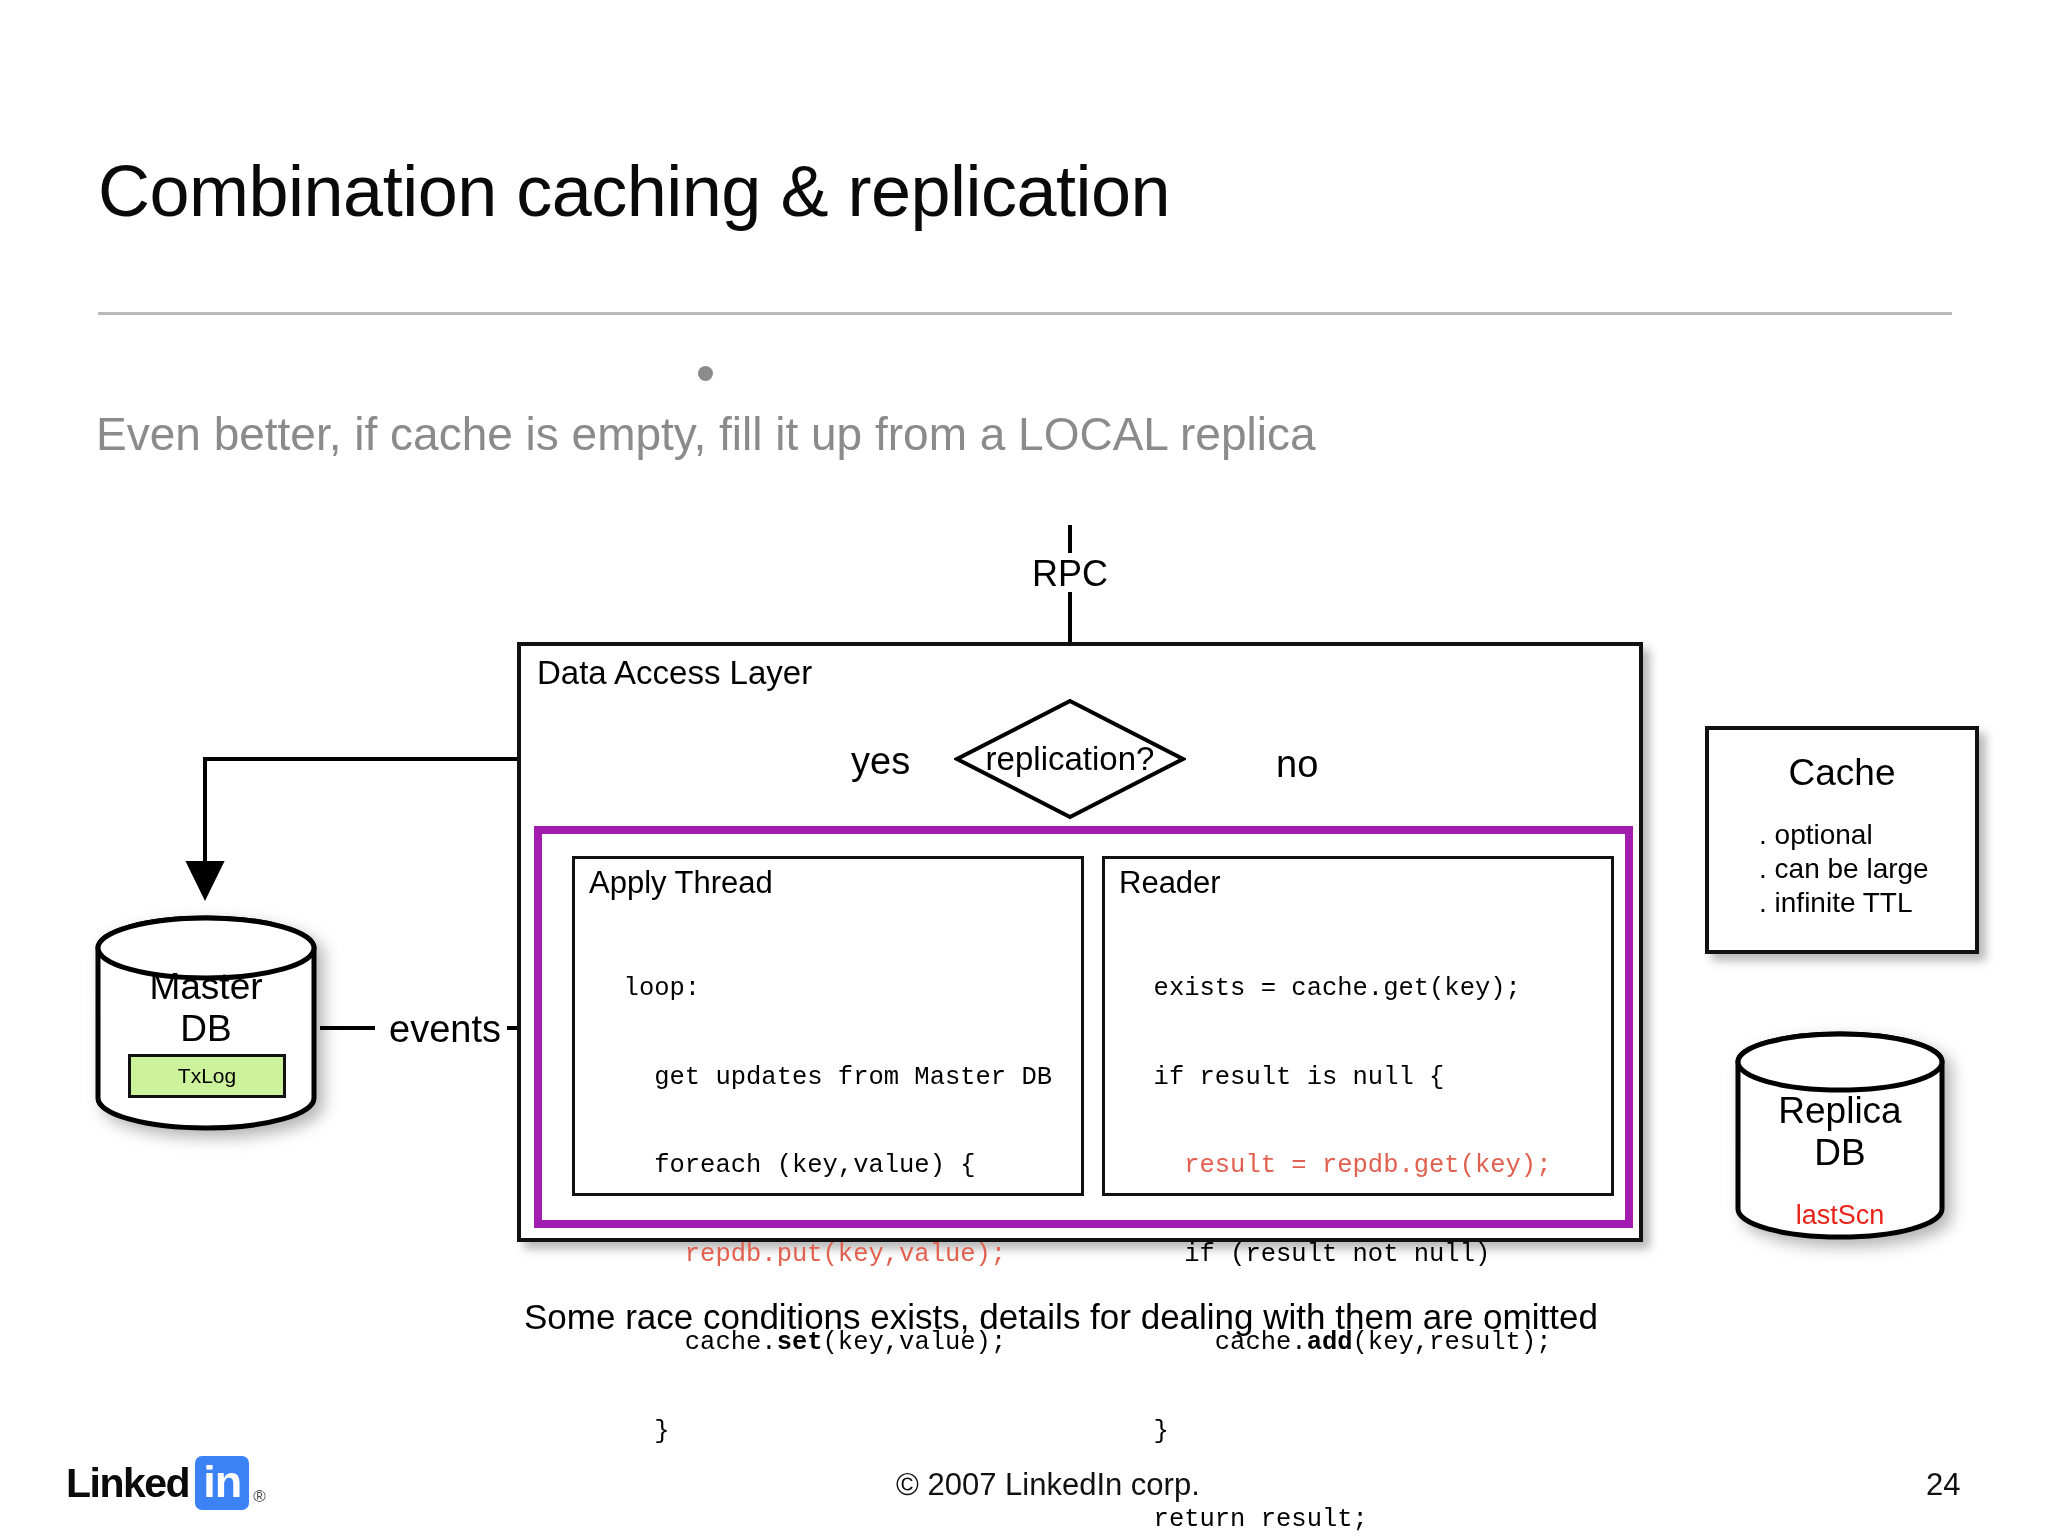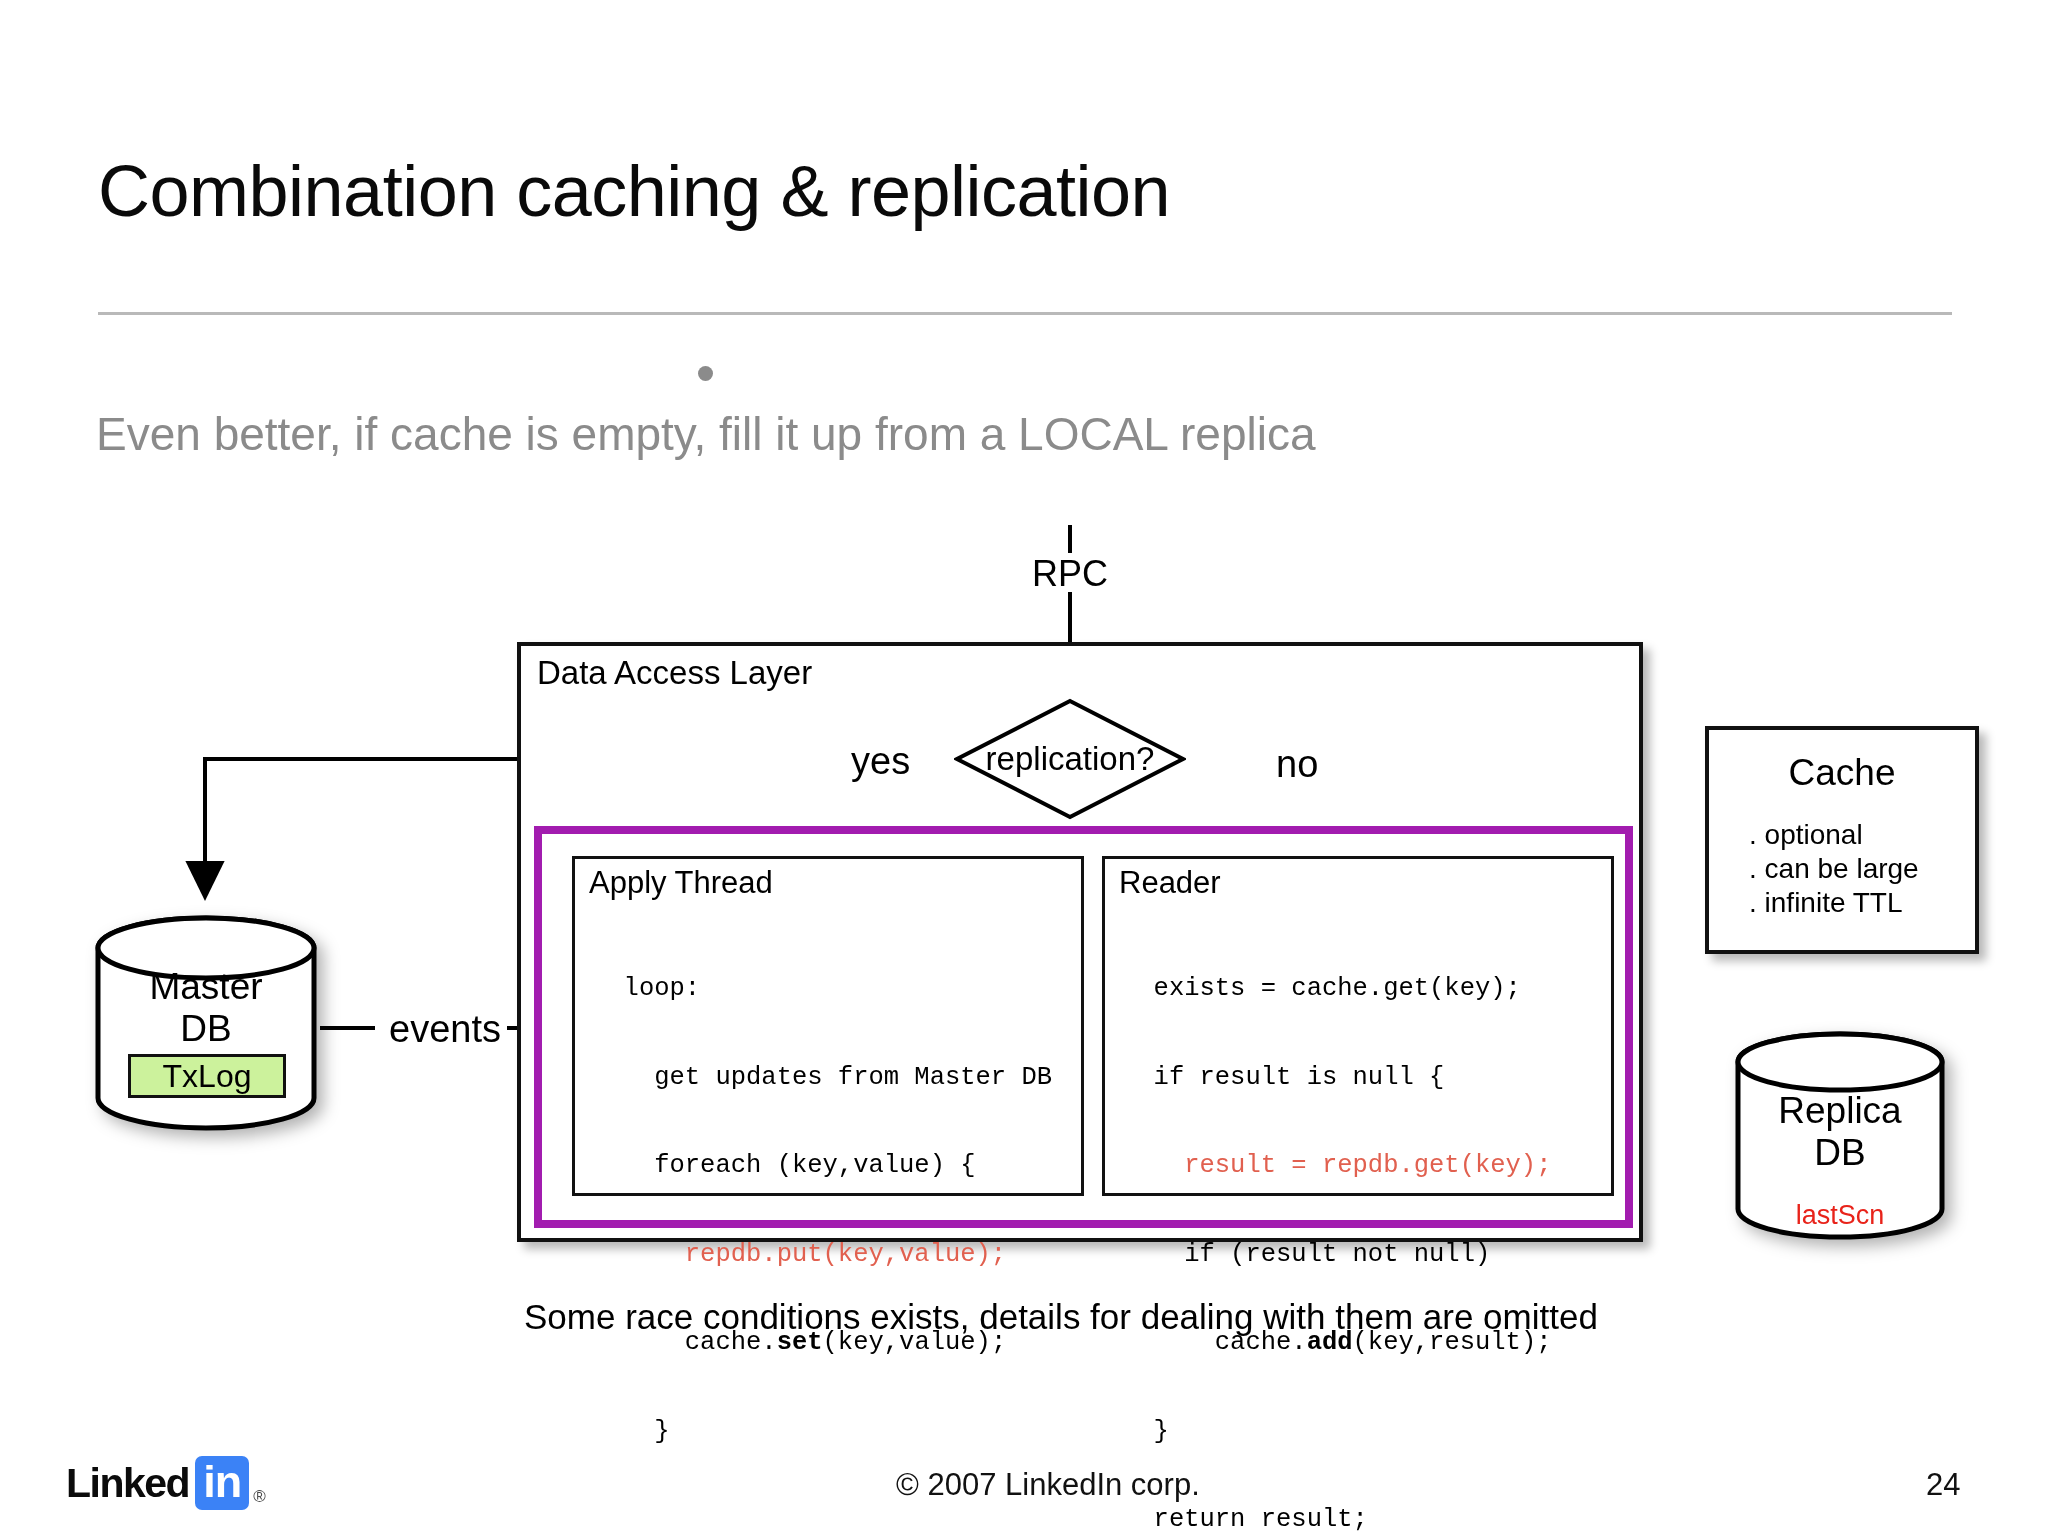--- a/index.html
+++ b/index.html
@@ -218,21 +218,21 @@
     left: 36px;
     top: 142px;
     width: 158px;
     height: 44px;
     background: #ccf29c;
     border: 3px solid #111;
     box-sizing: border-box;
     display: flex;
     align-items: center;
     justify-content: center;
-    font-size: 32px;
+    font-size: 21px;
     color: #000;
   }
 
   #replica-db { left: 1732px; top: 1028px; width: 216px; height: 215px; }
   #replica-db .cyl-label { top: 62px; }
   #replica-db .cyl-sub   { top: 172px; }
 
   
   .cache-box {
     position: absolute;
@@ -253,21 +253,21 @@
     color: #000;
   }
   .cache-list {
     position: absolute;
     left: 40px;
     top: 88px;
     font-size: 28px;
     line-height: 34px;
     color: #000;
   }
-  .cache-list div { white-space: nowrap; }
+  .cache-list div { white-space: nowrap; margin-left: 10px; }
 
   
   .caption {
     position: absolute;
     left: 524px;
     top: 1297px;
     font-size: 35px;
     color: #000;
     white-space: nowrap;
   }

